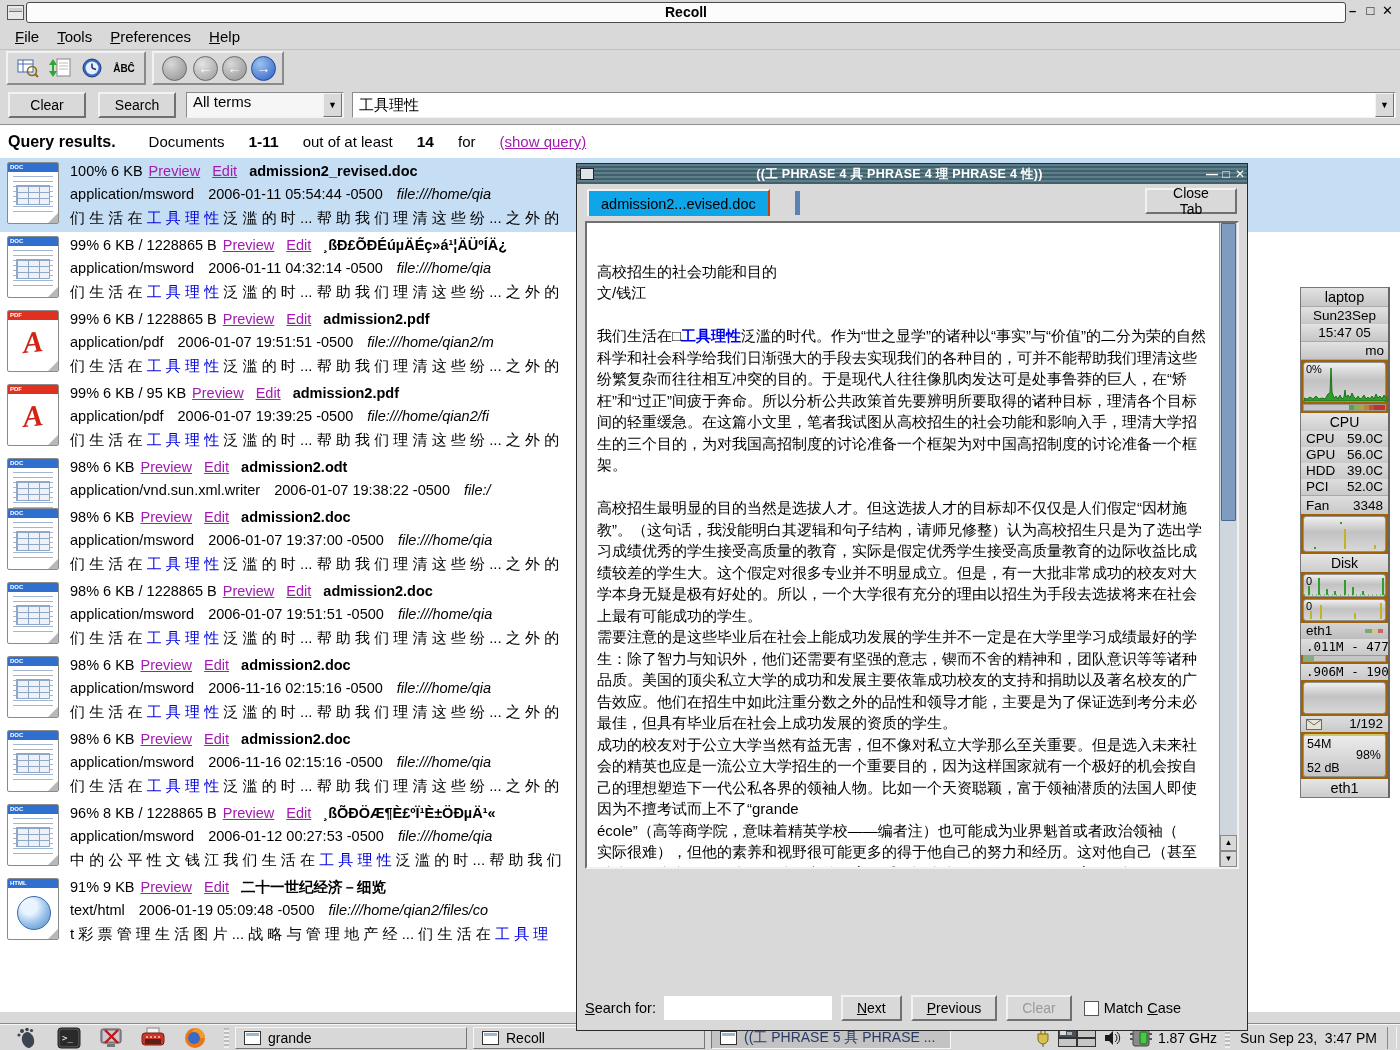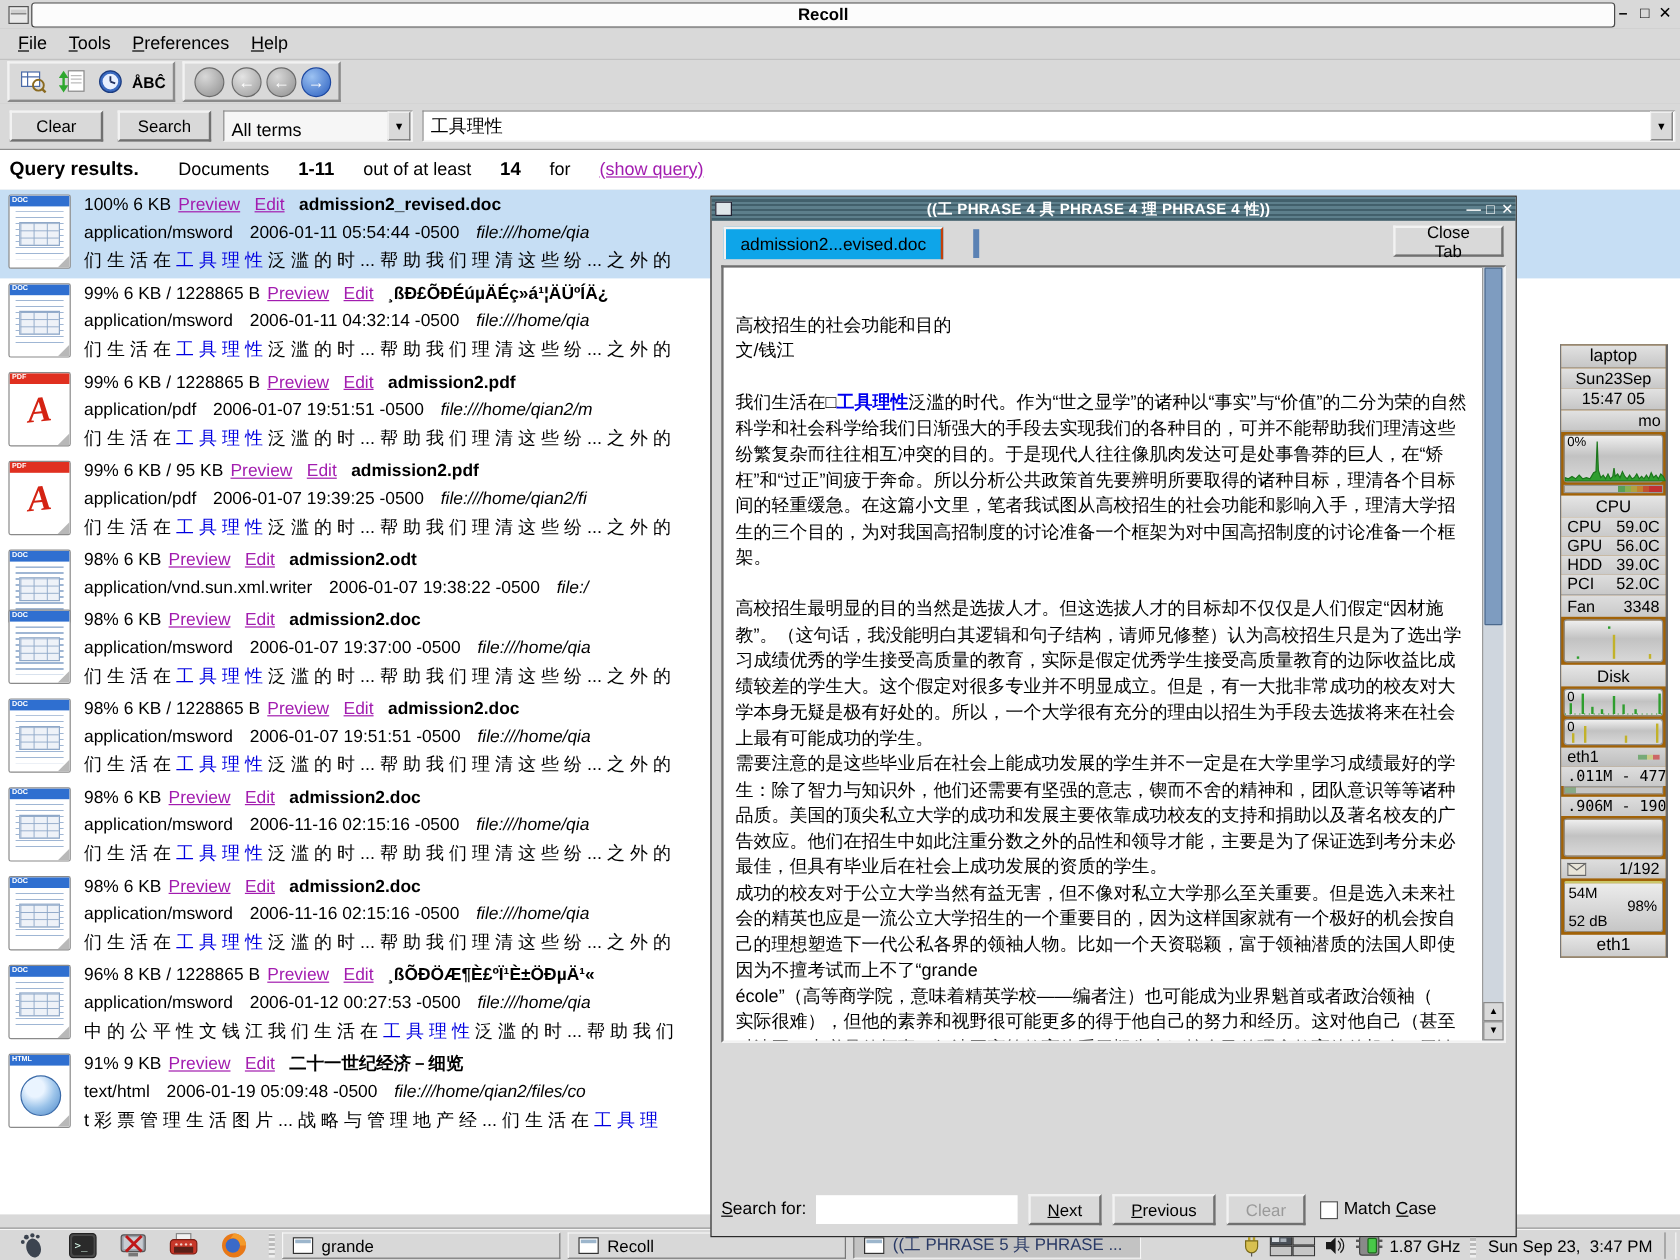--- a/index.html
+++ b/index.html
@@ -26,21 +26,21 @@
   #toolbar{position:absolute;left:0;top:50px;width:1400px;height:36px;background:#d9d9d9;display:flex;align-items:center;border-bottom:1px solid #bdbdbd;}
   .tgroup{display:flex;align-items:center;height:30px;margin-left:6px;padding:0 4px;border-left:2px solid #f2f2f2;border-top:2px solid #f2f2f2;border-right:2px solid #8a8a8a;border-bottom:2px solid #8a8a8a;}
   .tico{width:30px;height:26px;display:flex;align-items:center;justify-content:center;margin:0 1px;}
   .navcircle{width:23px;height:23px;border-radius:50%;display:flex;align-items:center;justify-content:center;color:#fff;font-size:14px;font-weight:bold;margin:0 2px;}
   .nav-gray{background:radial-gradient(circle at 35% 30%,#d8d8d8,#8f8f8f);border:1px solid #6a6a6a;}
   .nav-blue{background:radial-gradient(circle at 35% 30%,#9cc2f2,#2a5fc0);border:1px solid #1c47a0;}
 
   #searchrow{position:absolute;left:0;top:86px;width:1400px;height:38px;background:#d9d9d9;display:flex;align-items:center;border-bottom:1px solid #8f8f8f;}
   #search-clear{margin-left:8px;width:78px;}
   #search-go{margin-left:12px;width:78px;}
-  .combo{display:flex;align-items:flex-end;height:26px;box-sizing:border-box;background:#f6f6f6;border:1px solid #8a8a8a;border-bottom-color:#f2f2f2;border-right-color:#f2f2f2;}
+  .combo{display:flex;align-items:flex-start;height:26px;box-sizing:border-box;background:#f6f6f6;border:1px solid #8a8a8a;border-bottom-color:#f2f2f2;border-right-color:#f2f2f2;}
   #mode-combo{margin-left:10px;width:158px;font-size:15px;padding-left:6px;justify-content:space-between;}
   .arrowbox{width:17px;height:22px;margin-right:1px;display:flex;align-items:center;justify-content:center;font-size:9px;background:#d9d9d9;border-top:1px solid #f4f4f4;border-left:1px solid #f4f4f4;border-right:1px solid #707070;border-bottom:1px solid #707070;}
   #query-combo{margin-left:8px;width:1044px;height:26px;box-sizing:border-box;background:#fff;display:flex;align-items:center;justify-content:space-between;font-size:15px;}
   #query-input{border:0;outline:0;flex:1;font-size:15px;font-family:inherit;background:transparent;padding-left:6px;}
 
   #results-header{position:absolute;left:0;top:125px;width:1400px;height:33px;background:#fff;display:flex;align-items:center;font-size:15px;gap:19px;}
   #results-header b{font-size:15.5px;}
   .hdr-title{font-weight:bold;font-size:16px;margin:0 14px 0 8px;}
   .hdr-part{margin-right:5px;}
   a, .lnk{color:#a21caf;text-decoration:underline;cursor:pointer;}
@@ -66,21 +66,21 @@
   .doclines{position:absolute;left:5px;right:5px;top:13px;height:40px;
     background:repeating-linear-gradient(#9fb6d4 0 1px,transparent 1px 5px);}
   .doctable{position:absolute;left:8px;right:8px;top:22px;height:18px;background:#eef2f8;border:1px solid #8fa8c8;
     background-image:linear-gradient(#8fa8c8 1px,transparent 1px),linear-gradient(90deg,#8fa8c8 1px,transparent 1px);background-size:11px 6px;}
   .pdfA{position:absolute;left:0;right:0;top:14px;text-align:center;font-family:"Liberation Serif",serif;font-style:italic;font-weight:bold;font-size:30px;color:#d42313;transform:rotate(-6deg);}
   .globe{position:absolute;left:9px;top:17px;width:32px;height:32px;border-radius:50%;border:1px solid #3a6aa8;
     background:radial-gradient(circle at 35% 30%,#eaf4ff 0 25%,#9cc4ea 55%,#4a86c8 100%);}
   #next-link{position:absolute;left:0;top:936px;width:1400px;text-align:center;font-size:15.5px;font-weight:bold;}
 
   
-  #preview{position:absolute;left:592px;top:163px;width:672px;height:868px;background:#d9d9d9;border:1px solid #2a2a2a;box-sizing:border-box;z-index:10;}
+  #preview{position:absolute;left:576px;top:163px;width:672px;height:868px;background:#d9d9d9;border:1px solid #2a2a2a;box-sizing:border-box;z-index:10;}
   #pv-titlebar{height:20px;background:repeating-linear-gradient(180deg,#5d7f8c 0 2px,#42606c 2px 4px);display:flex;align-items:center;position:relative;}
   #pv-title{flex:1;text-align:center;color:#fff;font-weight:bold;font-size:12.5px;letter-spacing:.3px;}
   #pv-icon{width:12px;height:10px;background:#dfe6ea;border:1px solid #223;margin-left:3px;}
   .pvctl{color:#fff;font-size:12px;font-weight:bold;width:14px;text-align:center;}
   #pv-tabs{position:relative;height:33px;margin-top:2px;}
   #pv-tab{position:absolute;left:10px;top:3px;height:27px;box-sizing:border-box;padding:0 12px;display:flex;align-items:center;font-size:14.5px;
     background:#0ea5e9;border-top:2px solid #f2f2f2;border-left:2px solid #f2f2f2;border-right:2px solid #c2410c;}
   #pv-tab-ind{position:absolute;left:218px;top:5px;width:5px;height:24px;background:#5b82b4;}
   #pv-closetab{position:absolute;right:10px;top:2px;width:92px;}
   #pv-content{position:absolute;left:8px;top:57px;right:8px;height:648px;box-sizing:border-box;border-top:2px solid #707070;border-left:2px solid #707070;border-right:2px solid #f2f2f2;border-bottom:2px solid #f2f2f2;background:#fff;}
@@ -165,21 +165,21 @@
           </svg>
       </div>
       <div class="tico">
         <svg width="22" height="22">
             <circle cx="11" cy="11" r="9" fill="#3a6ac0" stroke="#1c3c80"></circle>
             <circle cx="11" cy="11" r="6.5" fill="#e8f0ff"></circle>
             <line x1="11" y1="11" x2="11" y2="6.5" stroke="#203060" stroke-width="1.5"></line>
             <line x1="11" y1="11" x2="15" y2="12.5" stroke="#203060" stroke-width="1.5"></line>
           </svg>
       </div>
-      <div class="tico" style="font-size:13px;font-weight:bold;">ÅBĈ</div>
+      <div class="tico" style="font-size:10px;font-weight:bold;">ÅBĈ</div>
     </div>
     <div class="tgroup">
       <div class="navcircle navcircle1 navcircle-wrap tico" style="width:auto">
         <span class="navcircle nav-gray navcircle-a navcircle-el navcircle nav-gray navcircle" style="display:inline-flex"></span>
       </div>
 
       <span class="navcircle nav-gray" style="display:inline-flex;width:23px;height:23px;border-radius:50%;align-items:center;justify-content:center;color:#fff;background:radial-gradient(circle at 35% 30%,#e4e4e4,#9a9a9a);border:1px solid #6a6a6a;">←</span>
       <span class="navcircle nav-gray" style="display:inline-flex;width:23px;height:23px;border-radius:50%;align-items:center;justify-content:center;color:#fff;background:radial-gradient(circle at 35% 30%,#d8d8d8,#8f8f8f);border:1px solid #6a6a6a;">←</span>
       <span class="navcircle nav-blue" style="display:inline-flex;width:23px;height:23px;border-radius:50%;align-items:center;justify-content:center;color:#fff;background:radial-gradient(circle at 35% 30%,#9cc2f2,#2a5fc0);border:1px solid #1c47a0;">→</span>
     </div>

